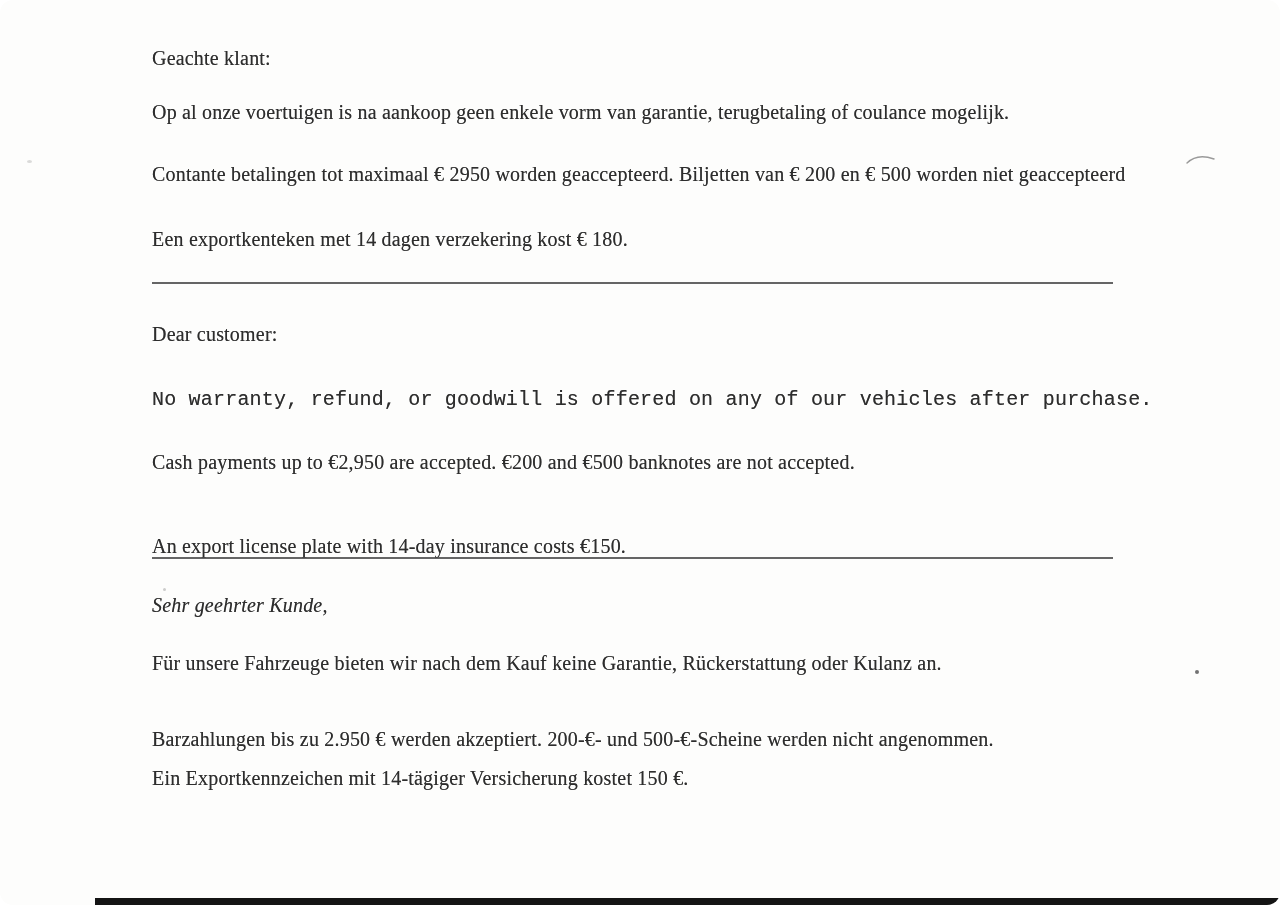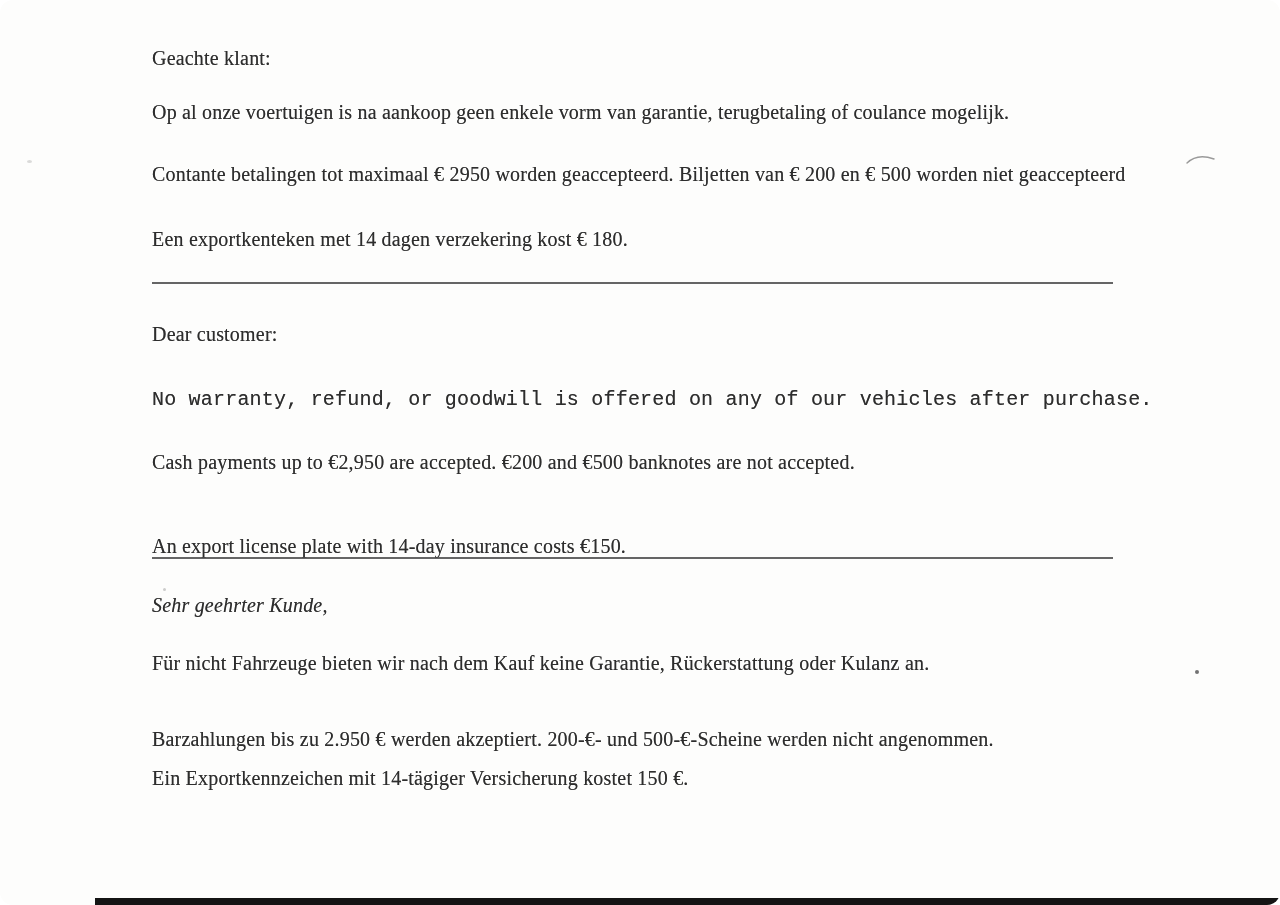--- a/index.html
+++ b/index.html
@@ -119,21 +119,21 @@
     <p class="line l5">Dear customer:</p>
     <p class="line l6">No warranty, refund, or goodwill is offered on any of our vehicles after purchase.</p>
     <p class="line l7">Cash payments up to €2,950 are accepted. €200 and €500 banknotes are not accepted.</p>
     <p class="line l8">An export license plate with 14-day insurance costs €150.</p>
   </section>
 
   <hr class="rule rule-2">
 
   <section>
     <p class="line l9">Sehr geehrter Kunde,</p>
-    <p class="line l10">Für nicht Fahrzeuge bieten wir nach dem Kauf keine Garantie, Rückerstattung oder Kulanz an.</p>
+    <p class="line l10">Für unsere Fahrzeuge bieten wir nach dem Kauf keine Garantie, Rückerstattung oder Kulanz an.</p>
     <p class="line l11">Barzahlungen bis zu 2.950 € werden akzeptiert. 200-€- und 500-€-Scheine werden nicht angenommen.</p>
     <p class="line l12">Ein Exportkennzeichen mit 14-tägiger Versicherung kostet 150 €.</p>
   </section>
 
   <svg class="pen-curl" viewBox="0 0 32 16" aria-hidden="true">
     <path d="M2 11 C 9 4, 18 3, 29 7" fill="none" stroke="#9a9a9a" stroke-width="1.4" stroke-linecap="round"></path>
   </svg>
   <div class="speck-a"></div>
   <div class="speck-b"></div>
   <div class="speck-c"></div>

